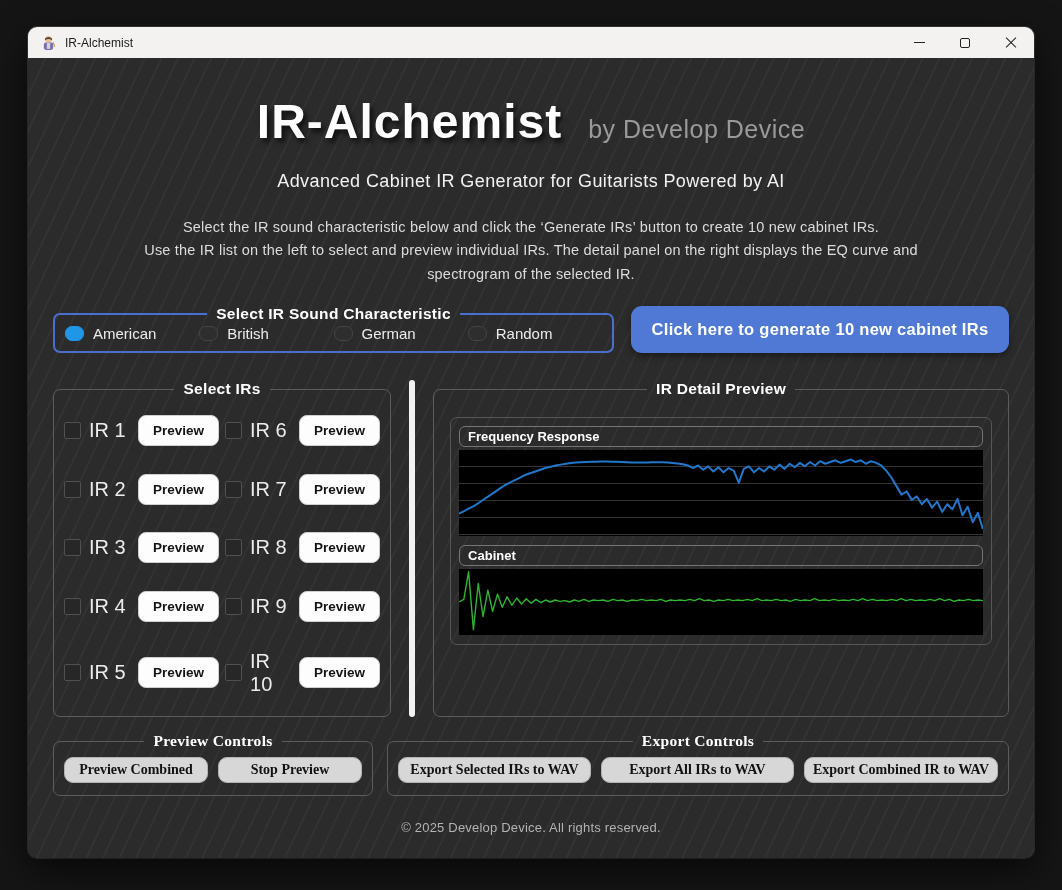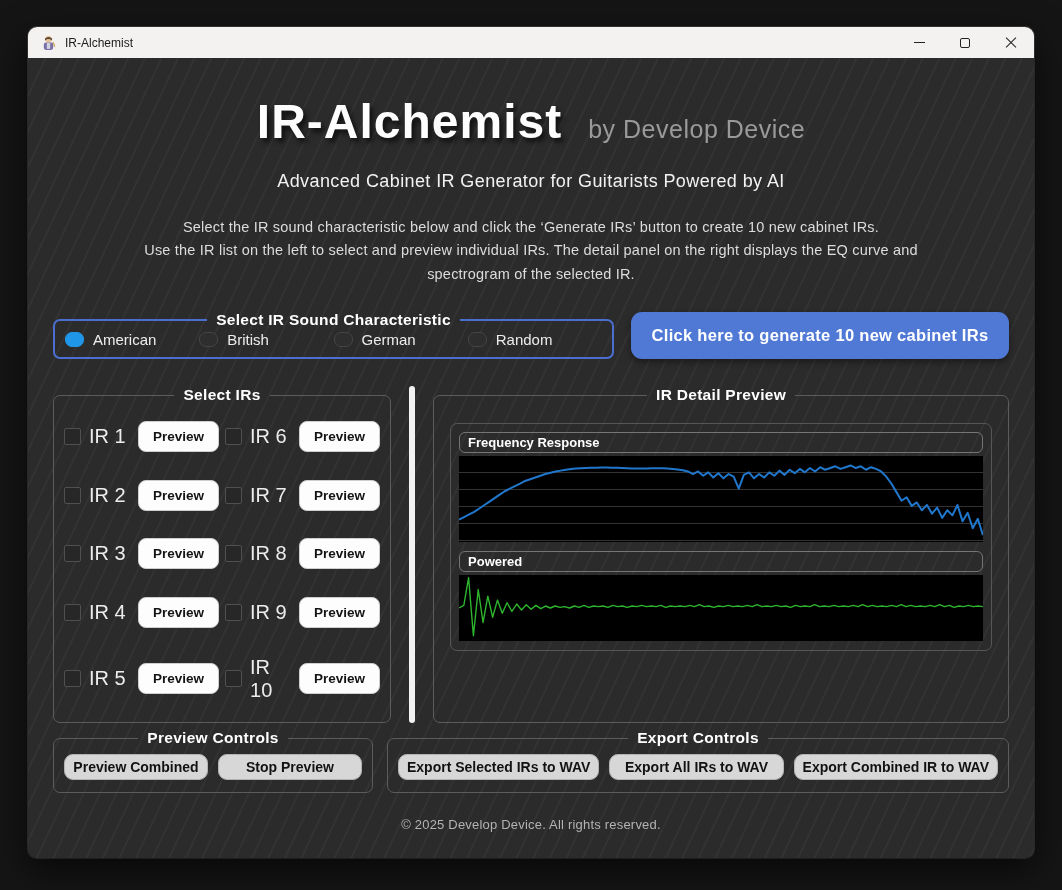--- a/index.html
+++ b/index.html
@@ -48,21 +48,21 @@
     font-size:48px; font-weight:bold; color:#fdfdfd; letter-spacing:1px;
     text-shadow:3px 4px 5px rgba(0,0,0,.65);
   }
   .byline { font-size:25px; color:#9a9a9a; letter-spacing:.5px; }
   .subtitle { margin-top:22px; font-size:18px; color:#f2f2f2; letter-spacing:.4px; }
   .description { margin-top:24px; font-size:14.5px; color:#dcdcdc; line-height:1.62; letter-spacing:.2px; }
   
   fieldset { border:1px solid #5c5c5c; border-radius:7px; }
   legend { margin:0 auto; padding:0 9px; font-weight:bold; font-size:15.5px; color:#fff; letter-spacing:.3px; }
   
-  .controls-row { display:flex; margin-top:24px; gap:17px; align-items:flex-end; }
+  .controls-row { display:flex; margin-top:18px; gap:17px; align-items:flex-end; }
   fieldset.characteristic { flex:0 0 561px; border:2px solid #4a6fd0; border-radius:7px; padding:2px 10px 9px 10px; }
   .radio-row { display:flex; align-items:center; }
   .radio-opt { display:flex; align-items:center; gap:9px; flex:1; cursor:default; }
   .radio-dot { width:19px; height:15px; border-radius:7px; background:#2e2e2e; border:1px solid #454545; }
   .radio-dot.selected { background:#1f96e8; border-color:#1f96e8; }
   .radio-label { font-size:15px; color:#ececec; }
   .btn-generate {
     flex:1; height:47px; margin-top:2px; border:none; border-radius:11px;
     background:#5079d6; color:#fff; font-family:inherit;
     font-size:16.5px; font-weight:bold; letter-spacing:.3px; cursor:pointer;
@@ -99,21 +99,21 @@
     background-color:#000;
   }
   .chart-wave { height:66px; margin-top:3px; }
   .chart-canvas svg { width:100%; height:100%; display:block; }
   .status-box {
     margin-top:9px; border:1px solid #6a6a6a; border-radius:6px; height:21px;
     display:flex; align-items:center; justify-content:center;
     font-size:12px; color:#9d9d9d; letter-spacing:.2px;
   }
   
-  .bottom-row { display:flex; margin-top:6px; gap:14px; }
+  .bottom-row { display:flex; margin-top:15px; gap:14px;font-family:Liberation Serif, serif; }
   fieldset.preview-controls { flex:0 0 320px; padding:3px 10px 12px 10px; }
   fieldset.export-controls { flex:1; padding:3px 10px 12px 10px; }
   .btn-bar { display:flex; gap:10px; margin-top:4px; }
   .btn-gray {
     flex:1; background:#d7d7d7; color:#121212; border:1px solid #b3b3b3; border-radius:9px;
     font-family:inherit; font-size:14px; font-weight:bold; padding:4px 8px; cursor:pointer;
     white-space:nowrap;
   }
   .footer { text-align:center; margin-top:24px; font-size:13px; color:#b3b3b3; letter-spacing:.2px; }
 </style>
@@ -244,21 +244,21 @@
 
       <fieldset class="ir-detail">
         <legend>IR Detail Preview</legend>
         <div class="chart-group">
           <div class="chart-label-box">Frequency Response</div>
           <div class="chart-canvas chart-freq">
             <svg id="freq-svg" viewBox="0 0 100 100" preserveAspectRatio="none">
                 <polyline points="0.00,74 0.97,71 1.94,68 2.91,65 3.88,61 4.85,57 5.83,53 6.80,49 7.77,45 8.74,41 9.71,38 10.68,35 11.65,32 12.62,29 13.59,27 14.56,25 15.53,23 16.50,21 17.48,19.5 18.45,18 19.42,17 20.39,16 21.36,15.2 22.33,14.6 23.30,14.2 24.27,13.9 25.24,13.7 26.21,13.6 27.18,13.5 28.16,13.5 29.13,13.6 30.10,13.8 31.07,14 32.04,14.2 33.01,14.4 33.98,14.5 34.95,14.5 35.92,14.4 36.89,14.3 37.86,14.2 38.83,14.3 39.81,14.6 40.78,15 41.75,15.6 42.72,16.5 43.69,18 44.66,21 45.63,18 46.60,23 47.57,19 48.54,25 49.51,20 50.49,26 51.46,21 52.43,24 53.40,38 54.37,22 55.34,19 56.31,26 57.28,21 58.25,25 59.22,19 60.19,23 61.17,17 62.14,22 63.11,16 64.08,20 65.05,15 66.02,19 66.99,14 67.96,18 68.93,13 69.90,16 70.87,14 71.84,12 72.82,15 73.79,13 74.76,11 75.73,14 76.70,12 77.67,16 78.64,13 79.61,15 80.58,18 81.55,24 82.52,32 83.50,42 84.47,52 85.44,48 86.41,58 87.38,54 88.35,63 89.32,57 90.29,67 91.26,60 92.23,72 93.20,63 94.17,69 95.15,57 96.12,76 97.09,66 98.06,84 99.03,73 100.00,92" fill="none" stroke="#2077cc" stroke-width="2" vector-effect="non-scaling-stroke" stroke-linejoin="round"></polyline>
               </svg>
           </div>
-          <div class="chart-label-box" style="margin-top:9px">Powered</div>
+          <div class="chart-label-box" style="margin-top:9px">Cabinet</div>
           <div class="chart-canvas chart-wave">
             <svg id="wave-svg" viewBox="0 0 100 100" preserveAspectRatio="none">
                 <polyline points="0.00,50 0.92,46 1.83,4 2.75,92 3.67,22 4.59,72 5.50,32 6.42,64 7.34,38 8.26,58 9.17,42 10.09,55 11.01,44 11.93,53 12.84,45 13.76,52 14.68,46 15.60,51 16.51,47 17.43,50 18.35,47 19.27,49 20.18,48 21.10,50 22.02,47 22.94,49 23.85,46 24.77,49 25.69,47 26.61,48 27.52,47 28.44,49 29.36,46 30.28,48 31.19,47 32.11,49 33.03,47 33.94,48 34.86,46 35.78,48 36.70,47 37.61,48 38.53,46 39.45,49 40.37,47 41.28,48 42.20,47 43.12,48 44.04,46 44.95,48 45.87,45 46.79,48 47.71,47 48.62,49 49.54,47 50.46,48 51.38,46 52.29,48 53.21,47 54.13,48 55.05,46 55.96,48 56.88,45 57.80,48 58.72,47 59.63,48 60.55,46 61.47,48 62.39,47 63.30,49 64.22,46 65.14,48 66.06,47 66.97,48 67.89,45 68.81,48 69.72,47 70.64,48 71.56,46 72.48,48 73.39,47 74.31,48 75.23,46 76.15,48 77.06,45 77.98,48 78.90,46 79.82,48 80.73,47 81.65,48 82.57,46 83.49,48 84.40,45 85.32,48 86.24,46 87.16,48 88.07,47 88.99,48 89.91,46 90.83,48 91.74,45 92.66,48 93.58,46 94.50,49 95.41,47 96.33,48 97.25,46 98.17,48 99.08,47 100.00,48" fill="none" stroke="#2eb42e" stroke-width="1.4" vector-effect="non-scaling-stroke" stroke-linejoin="round"></polyline>
               </svg>
           </div>
         </div>
       </fieldset>
     </div>
 
     <div class="bottom-row">

